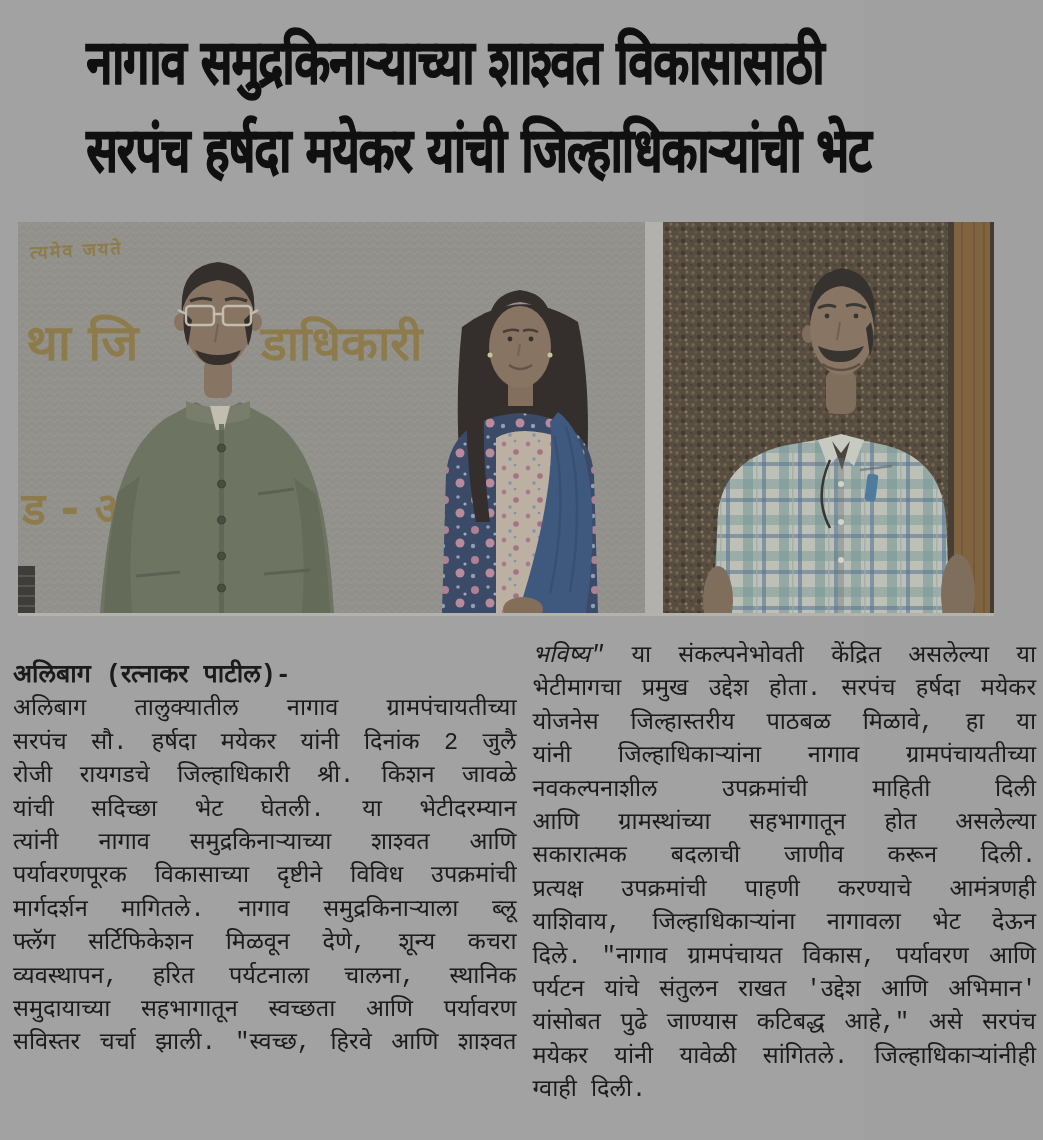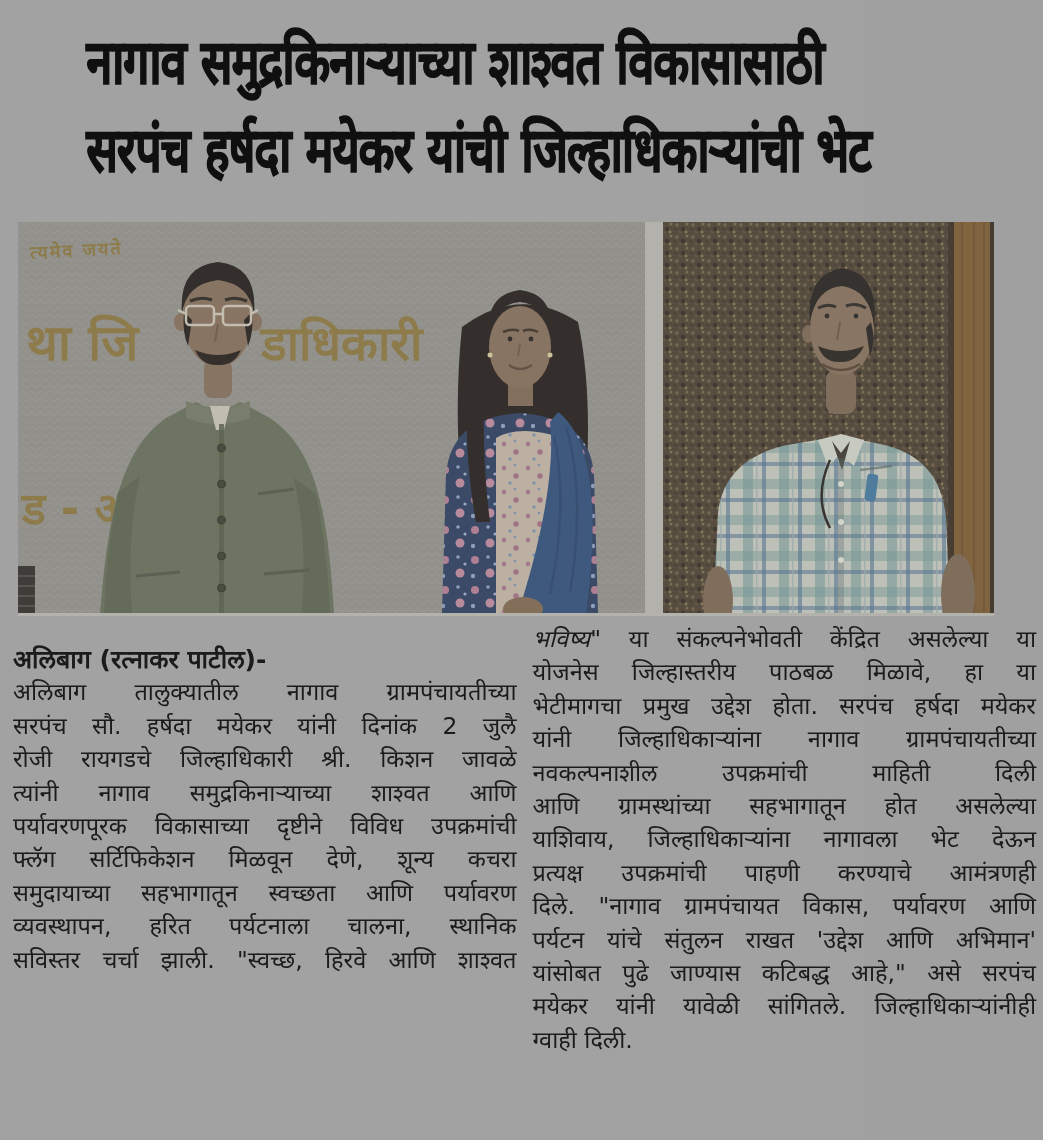--- a/index.html
+++ b/index.html
@@ -23,21 +23,21 @@
     letter-spacing:-1px;
   }
 
   
   .photo{position:absolute;left:18px;top:222px;width:976px;height:391px;margin:0;
          border-bottom:3px solid #b4b2ad;}
   .photo svg{display:block;}
   .photo text{font-family:"DejaVu Sans",sans-serif;font-weight:bold;}
 
   
-  .article{position:absolute;top:623px;left:13px;width:1023px;display:flex;gap:16px;}
+  .article{position:absolute;top:639px;left:13px;width:1023px;display:flex;gap:16px;font-family:Liberation Mono, monospace;}
   .col{width:50%;}
   .col-left{padding-top:20px;}
   .article-line{
     font-size:23.5px;
     line-height:33.4px;
     color:#1b1b1b;
     text-align:justify;
     text-align-last:justify;
   }
   .article-line.no-stretch{text-align-last:left;}
@@ -209,36 +209,39 @@
       </g>
     </svg>
   </figure>
 
   <section class="article">
     <div class="col col-left">
         <div class="article-line bold no-stretch"><span>अलिबाग (रत्नाकर पाटील)-</span></div>
         <div class="article-line"><span>अलिबाग तालुक्यातील नागाव ग्रामपंचायतीच्या</span></div>
         <div class="article-line"><span>सरपंच सौ. हर्षदा मयेकर यांनी दिनांक 2 जुलै</span></div>
         <div class="article-line"><span>रोजी रायगडचे जिल्हाधिकारी श्री. किशन जावळे</span></div>
+        <div class="article-line"><span>यांची सदिच्छा भेट घेतली. या भेटीदरम्यान</span></div>
         <div class="article-line"><span>त्यांनी नागाव समुद्रकिनाऱ्याच्या शाश्वत आणि</span></div>
         <div class="article-line"><span>पर्यावरणपूरक विकासाच्या दृष्टीने विविध उपक्रमांची</span></div>
+        <div class="article-line"><span>मार्गदर्शन मागितले. नागाव समुद्रकिनाऱ्याला ब्लू</span></div>
         <div class="article-line"><span>फ्लॅग सर्टिफिकेशन मिळवून देणे, शून्य कचरा</span></div>
+        <div class="article-line"><span>व्यवस्थापन, हरित पर्यटनाला चालना, स्थानिक</span></div>
         <div class="article-line"><span>समुदायाच्या सहभागातून स्वच्छता आणि पर्यावरण</span></div>
-        <div class="article-line"><span>व्यवस्थापन, हरित पर्यटनाला चालना, स्थानिक</span></div>
         <div class="article-line"><span>सविस्तर चर्चा झाली. "स्वच्छ, हिरवे आणि शाश्वत</span></div>
       </div>
     <div class="col col-right">
         <div class="article-line"><span class="italic">भविष्य" </span><span>या संकल्पनेभोवती केंद्रित असलेल्या या</span></div>
+        <div class="article-line"><span>भेटीमागचा प्रमुख उद्देश होता. सरपंच हर्षदा मयेकर</span></div>
         <div class="article-line"><span>योजनेस जिल्हास्तरीय पाठबळ मिळावे, हा या</span></div>
-        <div class="article-line"><span>भेटीमागचा प्रमुख उद्देश होता. सरपंच हर्षदा मयेकर</span></div>
         <div class="article-line"><span>यांनी जिल्हाधिकाऱ्यांना नागाव ग्रामपंचायतीच्या</span></div>
         <div class="article-line"><span>नवकल्पनाशील उपक्रमांची माहिती दिली</span></div>
         <div class="article-line"><span>आणि ग्रामस्थांच्या सहभागातून होत असलेल्या</span></div>
+        <div class="article-line"><span>सकारात्मक बदलाची जाणीव करून दिली.</span></div>
+        <div class="article-line"><span>प्रत्यक्ष उपक्रमांची पाहणी करण्याचे आमंत्रणही</span></div>
         <div class="article-line"><span>याशिवाय, जिल्हाधिकाऱ्यांना नागावला भेट देऊन</span></div>
-        <div class="article-line"><span>प्रत्यक्ष उपक्रमांची पाहणी करण्याचे आमंत्रणही</span></div>
         <div class="article-line"><span>दिले. "नागाव ग्रामपंचायत विकास, पर्यावरण आणि</span></div>
         <div class="article-line"><span>पर्यटन यांचे संतुलन राखत 'उद्देश आणि अभिमान'</span></div>
         <div class="article-line"><span>यांसोबत पुढे जाण्यास कटिबद्ध आहे," असे सरपंच</span></div>
         <div class="article-line"><span>मयेकर यांनी यावेळी सांगितले. जिल्हाधिकाऱ्यांनीही</span></div>
         <div class="article-line no-stretch"><span>ग्वाही दिली.</span></div>
       </div>
   </section>
 
 </div>
 

